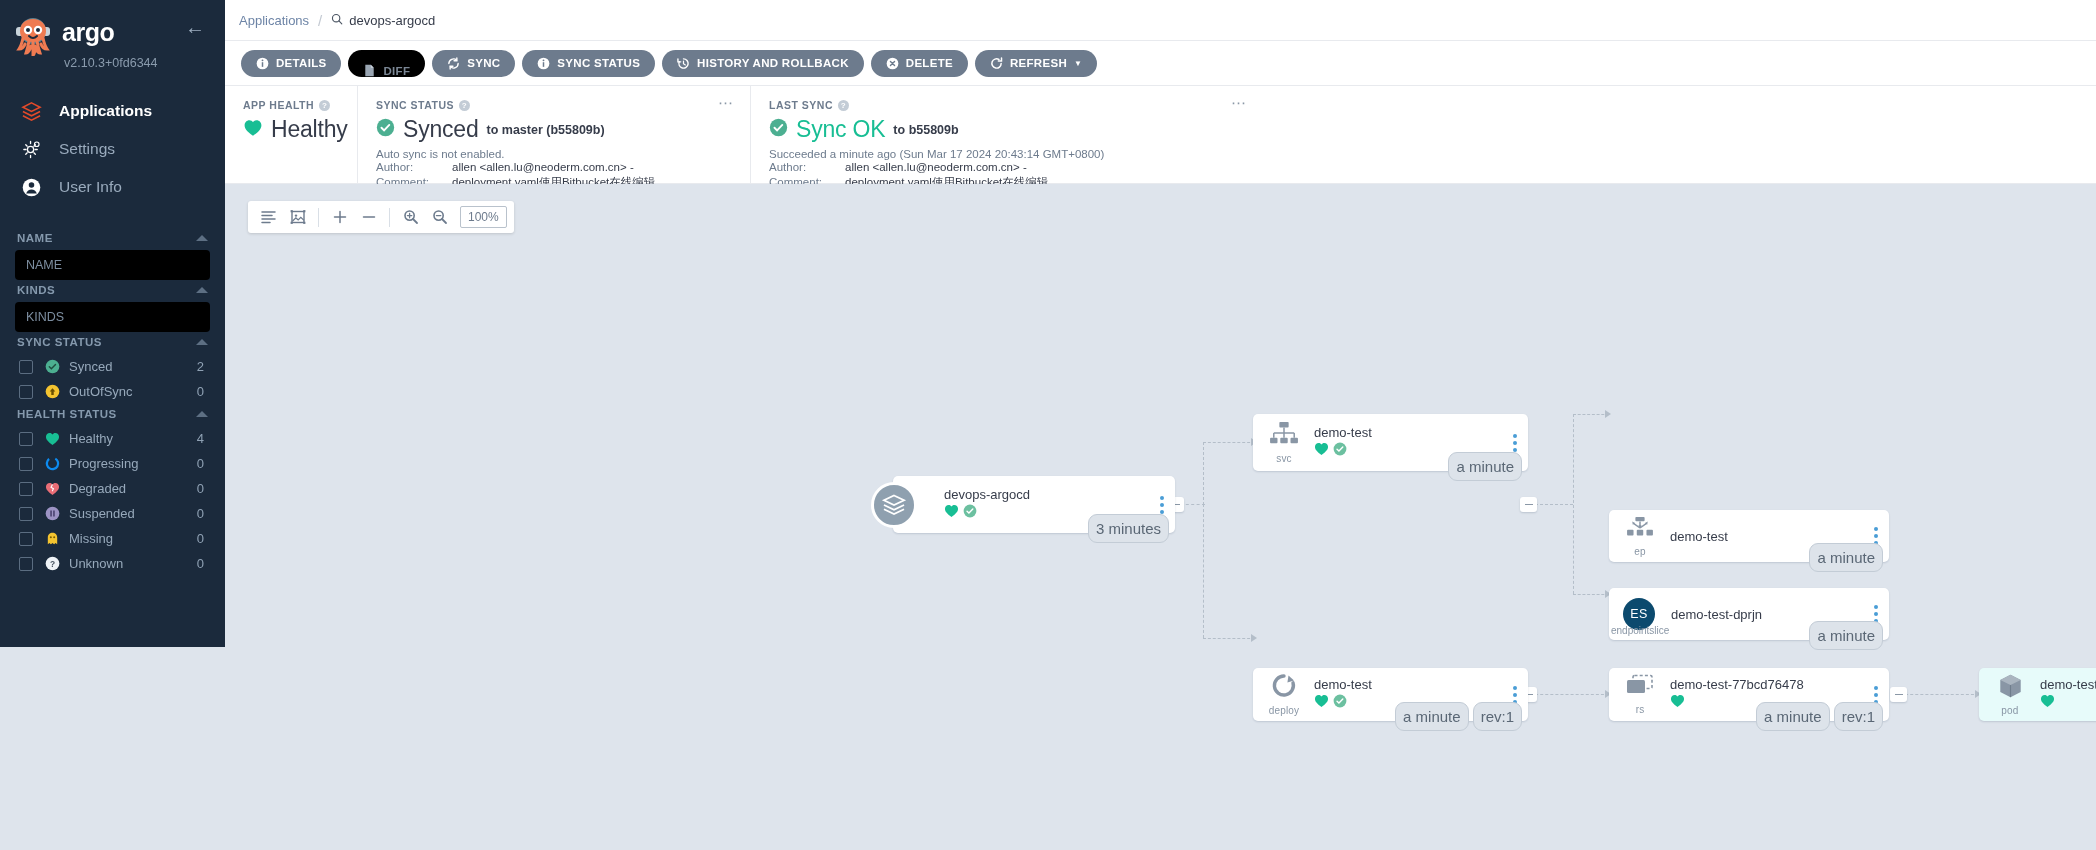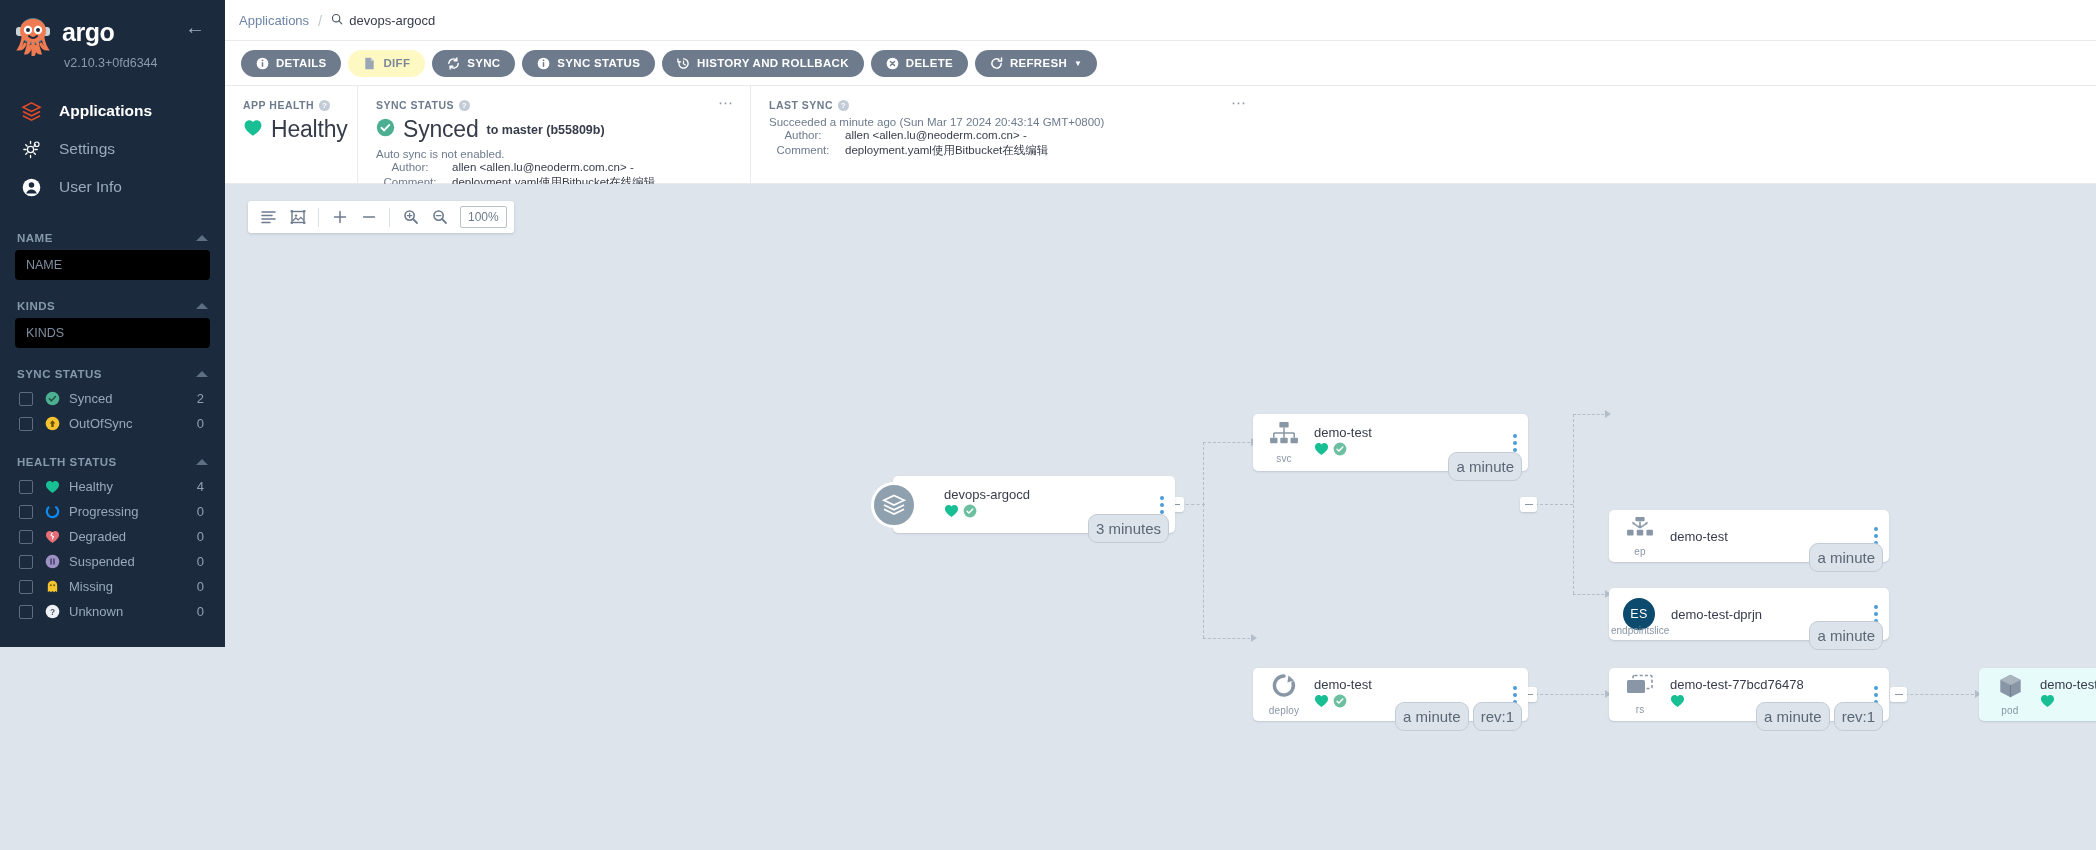--- a/index.html
+++ b/index.html
@@ -39,21 +39,21 @@
   .nav { margin-top: 22px; }
   .nav-item {
     display: flex; align-items: center; gap: 17px;
     padding: 8px 0 8px 20px; height: 38px;
     cursor: pointer; color: #9aabbd; font-size: 15.5px;
   }
   .nav-item.active { color: #ffffff; font-weight: 700; }
   .nav-ico { width: 22px; height: 22px; display:flex; align-items:center; justify-content:center; flex: 0 0 22px;}
 
   .filters { margin-top: 22px; padding: 0 15px; }
-  .f-group { margin-bottom: 16px; }
+  .f-group { }
   .f-head {
     display: flex; align-items: center; justify-content: space-between;
     font-size: 11.5px; letter-spacing: 0.5px; color: #8599ad; font-weight: 700;
     padding: 4px 2px 6px 2px; cursor: pointer;
   }
   .caret-up {
     width: 0; height: 0;
     border-left: 6px solid transparent; border-right: 6px solid transparent;
     border-bottom: 6px solid #5d6f83;
   }
@@ -92,21 +92,21 @@
     border-bottom: 1px solid #e8eaee; background: #fff;
   }
   .tb-btn {
     display: flex; align-items: center; gap: 7px;
     height: 27px; padding: 0 15px; border-radius: 14px;
     background: #6d7b8d; color: #ffffff;
     font-size: 11.5px; font-weight: 700; letter-spacing: 0.3px;
     cursor: pointer; border: none; white-space: nowrap;
     font-family: "Liberation Sans", sans-serif;
   }
-  .tb-btn.light { background: #fef9c3; color: #7b8795; }
+  .tb-btn.light { background: #000000; color: #7b8795; align-items: flex-end; }
   .tb-ico { display: flex; align-items: center; justify-content: center; width: 13px; height: 13px; }
 
   
   .cards { display: flex; height: 98px; border-bottom: 1px solid #e8eaee; background: #fff; }
   .card { padding: 13px 18px 0 18px; position: relative; }
   .card.b1 { width: 132px; }
   .card.b2 { width: 393px; border-left: 1px solid #e8eaee; }
   .card.b3 { flex: 1; border-left: 1px solid #e8eaee; }
   .card-title {
     font-size: 10.5px; font-weight: 700; letter-spacing: 0.5px; color: #6d7b8d;
@@ -115,21 +115,21 @@
   .q-ico {
     width: 11px; height: 11px; border-radius: 50%; background: #c3ccd6;
     color: #fff; font-size: 8px; line-height: 11px; text-align: center; font-weight: 700;
   }
   .card-main { display: flex; align-items: center; gap: 8px; margin-top: 5px; }
   .card-big { font-size: 23px; font-weight: 400; color: #363c4a; letter-spacing: -0.2px; }
   .card-big.green { color: #18be94; }
   .card-sub { font-size: 12.5px; color: #363c4a; font-weight: 700; }
   .card-line { font-size: 11.5px; color: #6d7b8d; margin-top: 5px; }
   .kv { display: flex; font-size: 11.5px; color: #363c4a; line-height: 15px; }
-  .kv .k { width: 68px; text-align: center; color: #6d7b8d; margin-right: 8px; flex: 0 0 68px; }
+  .kv .k { width: 68px; text-align: left; color: #6d7b8d; margin-right: 8px; flex: 0 0 68px; }
   .card-dots {
     position: absolute; right: 16px; top: 12px;
     color: #8a97a6; font-size: 15px; letter-spacing: 1px; cursor: pointer; line-height: 10px;
   }
 
   
   .canvas { flex: 1; background: #dee4ec; position: relative; overflow: hidden; }
 
   .gtoolbar {
     position: absolute; left: 23px; top: 17px;
@@ -506,20 +506,30 @@
           <span>deployment.yaml使用Bitbucket在线编辑</span>
         </div>
       </div>
 
       <div class="card b3">
         <div class="card-title">
           <span>LAST SYNC</span>
           <span class="q-ico">?</span>
         </div>
         <span class="card-dots" style="right: auto; left: 480px;">⋯</span>
+        <div class="card-main">
+          <span>
+            <svg width="19" height="19" viewBox="0 0 16 16">
+                <circle cx="8" cy="8" r="7.3" fill="#4caf91"></circle>
+                <path d="M4.6 8.2l2.2 2.2 4.4-4.6" stroke="#ffffff" stroke-width="1.6" fill="none" stroke-linecap="round"></path>
+              </svg>
+          </span>
+          <span class="card-big green">Sync OK</span>
+          <span class="card-sub">to b55809b</span>
+        </div>
         <div class="card-line">Succeeded a minute ago (Sun Mar 17 2024 20:43:14 GMT+0800)</div>
         <div class="kv">
           <span class="k">Author:</span>
           <span>allen &lt;allen.lu@neoderm.com.cn&gt; -</span>
         </div>
         <div class="kv">
           <span class="k">Comment:</span>
           <span>deployment.yaml使用Bitbucket在线编辑</span>
         </div>
       </div>

